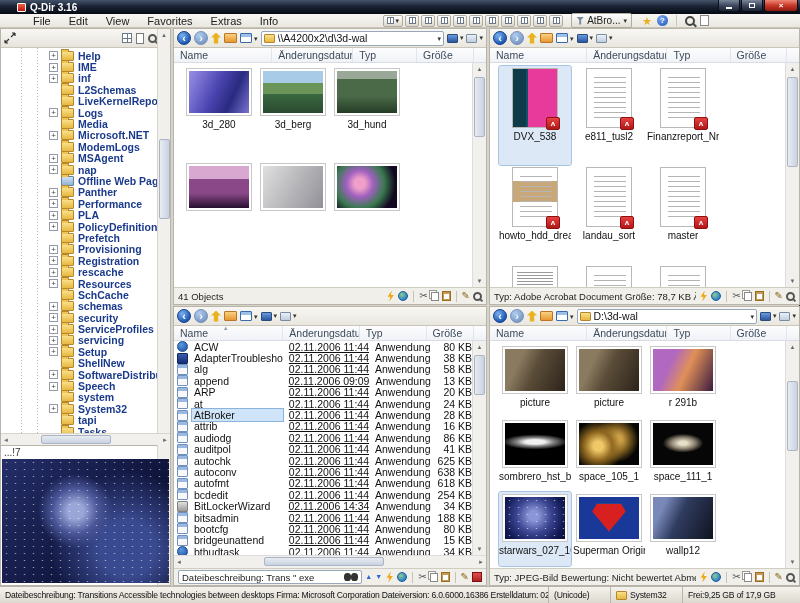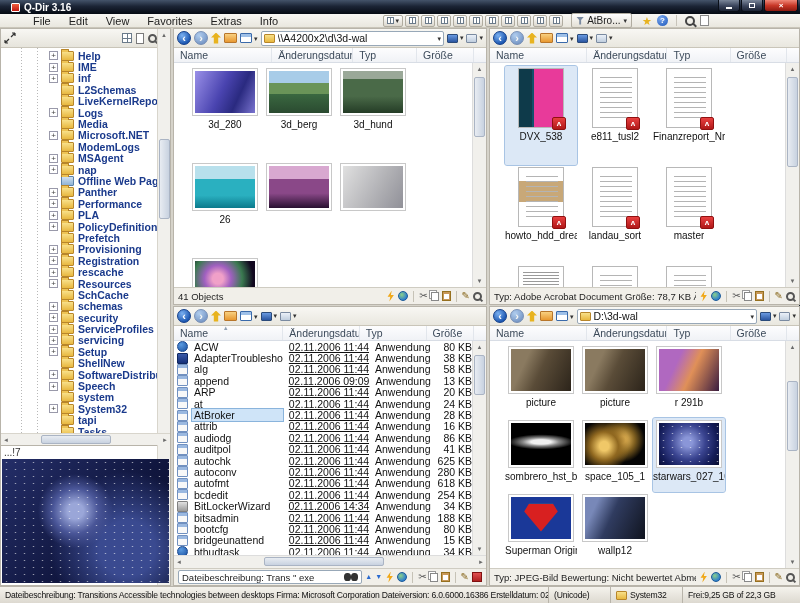--- a/index.html
+++ b/index.html
@@ -3,21 +3,21 @@
 <meta charset="utf-8">
 <style>
   html,body{margin:0;padding:0;background:#888;}
   *{box-sizing:border-box;}
   .window{position:relative;width:800px;height:603px;background:#d6d3ca;
     font-family:"Liberation Sans","DejaVu Sans",sans-serif;font-size:11px;color:#111;
     overflow:hidden;box-shadow:inset 0 0 0 1px #16202e;}
   
   .titlebar{position:absolute;left:0;top:0;right:0;height:14px;
     background:linear-gradient(#44536a,#1b2435 45%,#050a13);display:flex;align-items:center;
-    color:#fff;font-size:10px;font-weight:bold;padding-left:11px;gap:4px;}
+    color:#fff;font-size:10px;font-weight:bold;padding-left:17px;gap:4px;}
   .appicon{width:9px;height:9px;background:linear-gradient(#f06040,#c01810);border:1px solid #fff;border-radius:1px;}
   .winbtns{position:absolute;right:2px;top:0;display:flex;gap:1px;}
   .wb{width:22px;height:12px;border:1px solid #0a0f18;border-top:none;border-radius:0 0 3px 3px;
     background:linear-gradient(#7a8699,#39435a 55%,#1c2435);display:flex;align-items:center;justify-content:center;
     color:#fff;font-size:8px;line-height:8px;}
   .wb.close{width:34px;background:linear-gradient(#f08878,#c83828 50%,#8e1a10);}
   .wb .maxg{width:6px;height:5px;border:1px solid #fff;}
   .wb .ming{width:6px;height:2px;background:#fff;margin-top:4px;}
   
   .menubar{position:absolute;left:0;top:14px;right:0;height:14px;background:linear-gradient(#f8f7f3,#e9e7df);
@@ -120,21 +120,21 @@
   .mic{width:11px;height:9px;border:1px solid #2a4a7a;background:linear-gradient(#6a9ae0,#2a55a0);border-radius:1px;}
   .cic{width:11px;height:9px;border:1px solid #7a8aa0;background:linear-gradient(#eaf0f8,#c0cede);border-radius:1px;}
   .cols{height:15px;flex:none;display:flex;background:linear-gradient(#fdfdfe,#f0f2f6);border-bottom:1px solid #d8dde5;
     font-size:10.5px;color:#3c4a5a;}
   .col{padding:1px 6px;border-right:1px solid #e2e6ec;white-space:nowrap;overflow:hidden;position:relative;}
   .col .sort{position:absolute;top:-1px;left:45%;font-size:6px;color:#90a0b4;}
   .c-name{width:112px;}.c-date{width:92px;}.c-type{width:72px;}.c-size{width:64px;}.c-fill{flex:1;border-right:none;}
   .p3 .c-name{width:133px;}.p3 .c-type{width:80px;}.p3 .c-size{width:56px;}
   .content{flex:1;position:relative;overflow:hidden;background:#fff;}
   .vscroll{position:absolute;right:0;top:0;bottom:0;width:14px;background:#f1f0ec;border-left:1px solid #ddd;}
-  .grid{position:absolute;inset:0 14px 0 0;display:flex;flex-wrap:wrap;align-content:flex-start;padding:3px 0 0 14px;}
+  .grid{position:absolute;inset:0 14px 0 0;display:flex;flex-wrap:wrap;align-content:flex-start;padding:3px 0 0 8px;}
   .cell{width:72px;height:95px;margin:0 1px;display:flex;flex-direction:column;align-items:center;padding-top:2px;}
   .g4 .cell{height:74px;}
   .g2 .cell{height:99px;}
   .cell.sel{background:#dce8f6;outline:1px solid #a8c4e4;border-radius:2px;}
   .frame{padding:2px;border:1px solid #c8c8c8;background:#fff;flex:none;}
   .img{width:60px;height:42px;position:relative;overflow:hidden;}
   .clab{font-size:10px;color:#111;margin-top:3px;white-space:nowrap;overflow:hidden;max-width:72px;text-align:center;}
   .page{width:46px;height:60px;background:#fff;border:1px solid #b8b8b8;position:relative;flex:none;}
   .pimg{position:absolute;inset:0;}
   .pimg::after{content:"";position:absolute;left:15%;right:12%;top:14%;bottom:12%;
@@ -489,26 +489,20 @@
             <div class="clab">3d_berg</div>
           </div>
           <div class="cell">
             <div class="frame">
               <div class="img" style="background:linear-gradient(#9aa898 0 20%,#4a6a48 20% 60%,#243c26)"></div>
             </div>
             <div class="clab">3d_hund</div>
           </div>
           <div class="cell">
             <div class="frame">
-              <div class="img" style="background:linear-gradient(#b8e0ec 0 30%,#2ab0c0 30% 70%,#0c7a8c)"></div>
-            </div>
-            <div class="clab">26</div>
-          </div>
-          <div class="cell">
-            <div class="frame">
               <div class="img" style="background:linear-gradient(#d8a8d0 0 30%,#8a4888 30% 65%,#281030)"></div>
             </div>
           </div>
           <div class="cell">
             <div class="frame">
               <div class="img" style="background:linear-gradient(120deg,#e0e0e0,#b0b0b4 60%,#909098)"></div>
             </div>
           </div>
           <div class="cell">
             <div class="frame">
@@ -739,21 +733,21 @@
             <span class="lname">autochk</span>
             <span class="ldate">02.11.2006 11:44</span>
             <span class="ltype">Anwendung</span>
             <span class="lsize">625 KB</span>
           </div>
           <div class="lrow">
             <span class="fic fic-app"></span>
             <span class="lname">autoconv</span>
             <span class="ldate">02.11.2006 11:44</span>
             <span class="ltype">Anwendung</span>
-            <span class="lsize">280 KB</span>
+            <span class="lsize">638 KB</span>
           </div>
           <div class="lrow">
             <span class="fic fic-app"></span>
             <span class="lname">autofmt</span>
             <span class="ldate">02.11.2006 11:44</span>
             <span class="ltype">Anwendung</span>
             <span class="lsize">618 KB</span>
           </div>
           <div class="lrow">
             <span class="fic fic-app"></span>
@@ -880,20 +874,26 @@
               <div class="img" style="background:radial-gradient(ellipse 55% 18% at 50% 45%,#f0f0f0 0 30%,#888 55%,#000 100%)"></div>
             </div>
             <div class="clab">sombrero_hst_big</div>
           </div>
           <div class="cell">
             <div class="frame">
               <div class="img" style="background:radial-gradient(circle at 32% 55%,#f0c868 0 10%,#906820 30%,rgba(0,0,0,0) 55%),radial-gradient(circle at 62% 40%,#e8b858 0 8%,#806020 28%,rgba(0,0,0,0) 50%),#050505"></div>
             </div>
             <div class="clab">space_105_1</div>
           </div>
+          <div class="cell">
+            <div class="frame">
+              <div class="img" style="background:radial-gradient(ellipse 45% 30% at 50% 48%,#e8e0c8 0 15%,#8a8070 45%,rgba(0,0,0,0) 75%),#060606"></div>
+            </div>
+            <div class="clab">space_111_1</div>
+          </div>
           <div class="cell sel">
             <div class="frame">
               <div class="img fx-stars" style="background:radial-gradient(circle at 48% 45%,#8a96d8 0 12%,#3a4490 45%,#141c58 75%,#0a0e30)"></div>
             </div>
             <div class="clab">starwars_027_1024</div>
           </div>
           <div class="cell">
             <div class="frame">
               <div class="img fx-superman" style="background:#1a3898"></div>
             </div>
@@ -931,16 +931,16 @@
     </div>
   </div>
 
   <div class="statusbar">
     <span class="seg desc">Dateibeschreibung: Transitions Accessible technologies between desktops Firma: Microsoft Corporation Dateiversion: 6.0.6000.16386 Erstelldatum: 02.11.2006</span>
     <span class="seg bord" style="width:62px;">(Unicode)</span>
     <span class="seg bord" style="width:72px;">
       <span class="sfold"></span>
       <span>System32</span>
     </span>
-    <span class="seg bord" style="width:118px;">Frei:9,25 GB of 22,3 GB</span>
+    <span class="seg bord" style="width:118px;">Frei:9,25 GB of 17,9 GB</span>
   </div>
 
 </div>
 
 </body></html>

